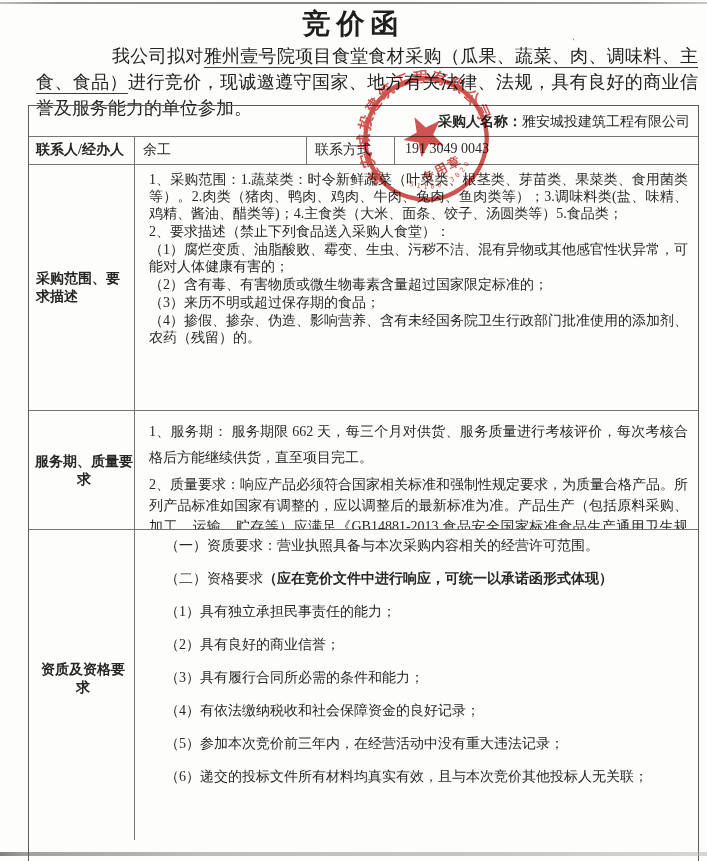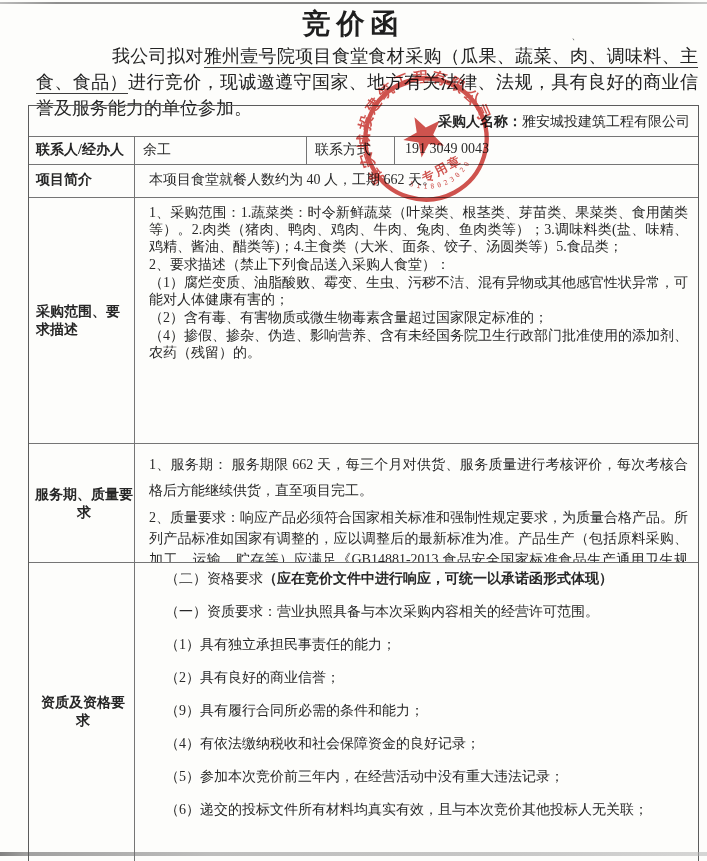--- a/index.html
+++ b/index.html
@@ -91,54 +91,51 @@
       <div class="cell full-cell"><span class="lbl">采购人名称：</span><span>雅安城投建筑工程有限公司</span></div>
     </div>
 
     <div class="t-row r3">
       <div class="cell label-col">联系人/经办人</div>
       <div class="cell v-name">余工</div>
       <div class="cell v-method">联系方式</div>
       <div class="cell v-phone">191 3049 0043</div>
     </div>
 
-    <div class="t-row r4">
-      <div class="cell label-col">项目简介</div>
-      <div class="cell content">本项目食堂就餐人数约为 40 人，工期 662 天。</div>
-    </div>
 
     <div class="t-row r5">
       <div class="cell label-col v-center">采购范围、要求描述</div>
       <div class="cell content-block">
         <p>1、采购范围：1.蔬菜类：时令新鲜蔬菜（叶菜类、根茎类、芽苗类、果菜类、食用菌类等）。2.肉类（猪肉、鸭肉、鸡肉、牛肉、兔肉、鱼肉类等）；3.调味料类(盐、味精、鸡精、酱油、醋类等)；4.主食类（大米、面条、饺子、汤圆类等）5.食品类；</p>
         <p>2、要求描述（禁止下列食品送入采购人食堂）：</p>
         <p>（1）腐烂变质、油脂酸败、霉变、生虫、污秽不洁、混有异物或其他感官性状异常，可能对人体健康有害的；</p>
         <p>（2）含有毒、有害物质或微生物毒素含量超过国家限定标准的；</p>
+        <p>（3）来历不明或超过保存期的食品；</p>
         <p>（4）掺假、掺杂、伪造、影响营养、含有未经国务院卫生行政部门批准使用的添加剂、农药（残留）的。</p>
       </div>
     </div>
 
     <div class="t-row r6">
       <div class="cell label-col v-center">服务期、质量要求</div>
       <div class="cell content-block">
         <p class="p-loose">1、服务期：  服务期限 662 天，每三个月对供货、服务质量进行考核评价，每次考核合格后方能继续供货，直至项目完工。</p>
         <p class="p-tight">2、质量要求：响应产品必须符合国家相关标准和强制性规定要求，为质量合格产品。所列产品标准如国家有调整的，应以调整后的最新标准为准。产品生产（包括原料采购、加工、运输、贮存等）应满足《GB14881-2013 食品安全国家标准食品生产通用卫生规范》及相应产品的标准要求。</p>
       </div>
     </div>
 
     <div class="t-row r7">
       <div class="cell label-col">
           <span>资质及资格要求</span>
         </div>
       <div class="cell content-block">
+        <p>（一）资质要求：营业执照具备与本次采购内容相关的经营许可范围。</p>
         <p><span>（二）资格要求</span><b>（应在竞价文件中进行响应，可统一以承诺函形式体现）</b></p>
-        <p>（一）资质要求：营业执照具备与本次采购内容相关的经营许可范围。</p>
         <p>（1）具有独立承担民事责任的能力；</p>
         <p>（2）具有良好的商业信誉；</p>
-        <p>（9）具有履行合同所必需的条件和能力；</p>
+        <p>（3）具有履行合同所必需的条件和能力；</p>
         <p>（4）有依法缴纳税收和社会保障资金的良好记录；</p>
         <p>（5）参加本次竞价前三年内，在经营活动中没有重大违法记录；</p>
         <p>（6）递交的投标文件所有材料均真实有效，且与本次竞价其他投标人无关联；</p>
 
       </div>
     </div>
 
   </div>
 
   <svg class="stamp" viewBox="0 0 150 150">

